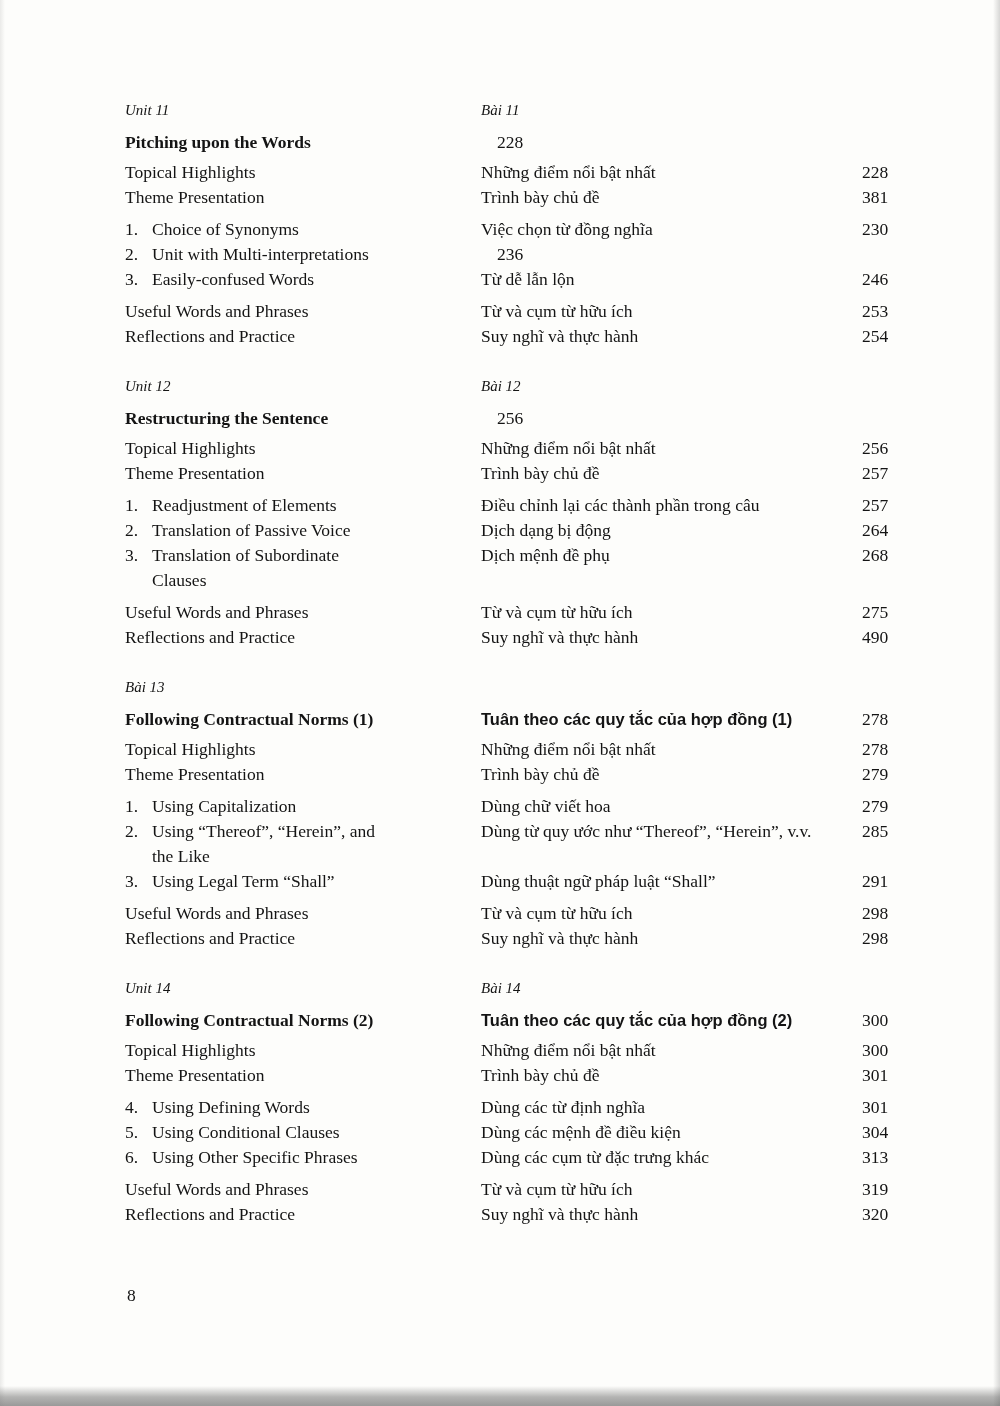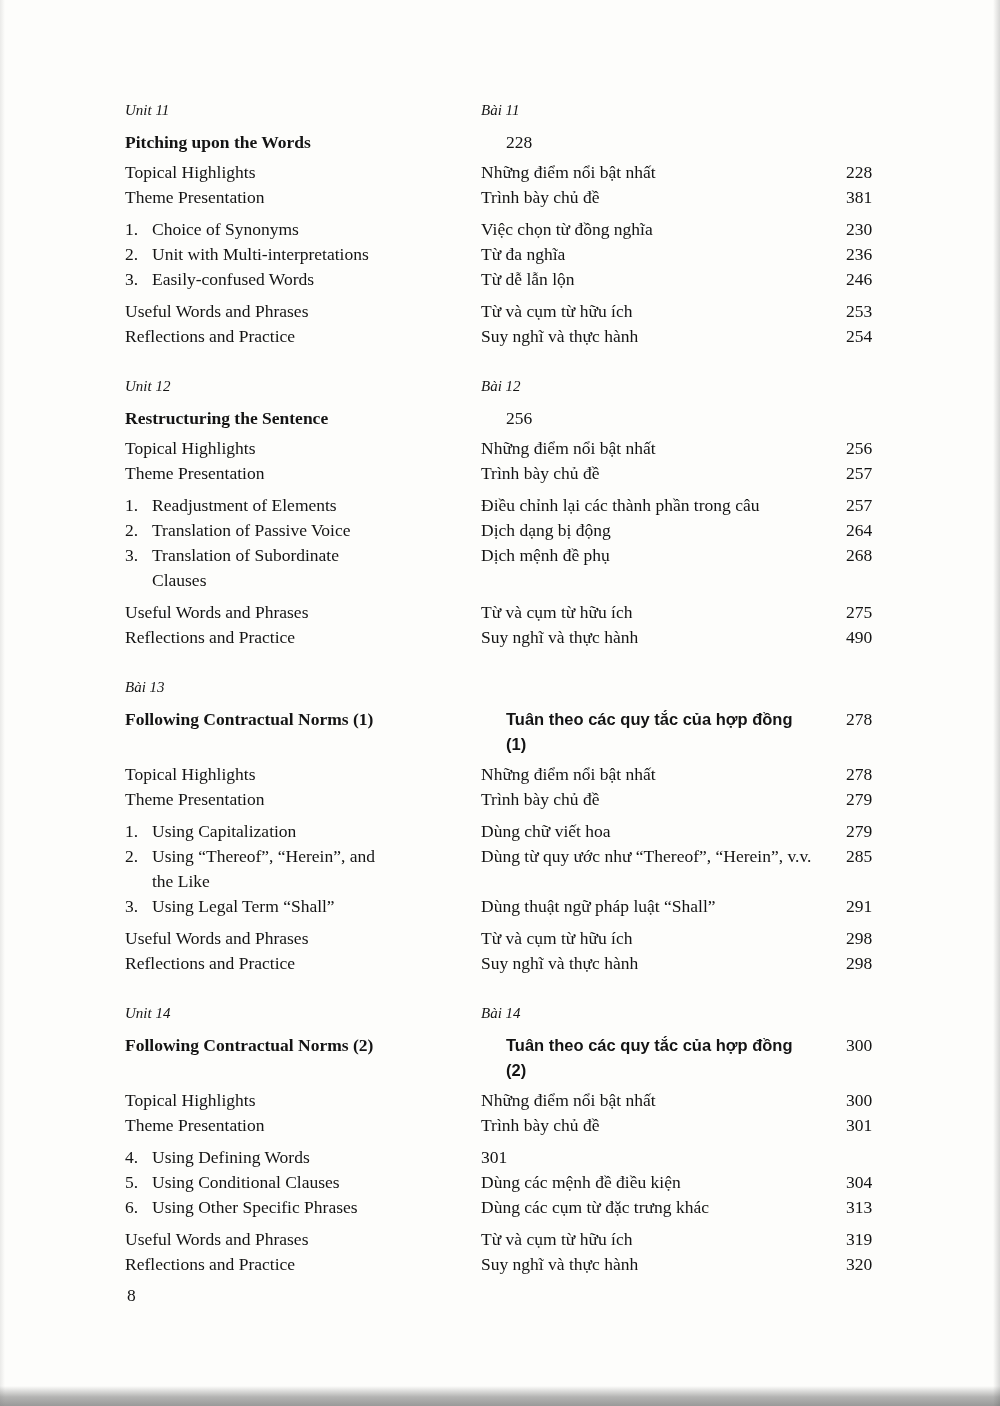--- a/index.html
+++ b/index.html
@@ -21,26 +21,26 @@
     font-style: italic; font-size: 15px; line-height: 25px;
     margin-bottom: 7px;
   }
   .rows { }
   .row {
     display: flex; align-items: flex-start;
     font-size: 17.5px; line-height: 25px;
   }
   .col-en { width: 356px; flex: none; display: flex; align-items: flex-start; padding-right: 8px; }
   .col-vi { flex: 1; min-width: 0; padding-right: 8px; }
-  .col-pg { width: 58px; flex: none; text-align: left; font-style: normal; font-weight: 400; font-family: Liberation Serif, serif; }
+  .col-pg { width: 58px; flex: none; text-align: center; font-style: normal; font-weight: 400; font-family: Liberation Serif, serif; }
 
   .num { width: 27px; flex: none; }
   .entext { flex: 1; white-space: pre-line; }
 
-  .row-title { font-weight: 700; margin-bottom: 5px; gap: 25px; }
+  .row-title { font-weight: 700; margin-bottom: 5px; }
   .row-title .col-vi {
     font-family: "Liberation Sans", sans-serif;
     font-size: 16.5px; line-height: 25px; font-weight: 700;
   }
   .row-gap { margin-top: 7px; }
 
   .footer-page {
     position: absolute; left: 127px; top: 1283px;
     font-size: 17.5px; line-height: 25px;
   }
@@ -106,21 +106,20 @@
     </div>
     <div class="col-vi">Việc chọn từ đồng nghĩa</div>
     <div class="col-pg">230</div>
   </div>
 
   <div class="row row-plain">
     <div class="col-en">
       <span class="num">2.</span>
       <span class="entext">Unit with Multi-interpretations</span>
     </div>
-    <div class="col-vi">Từ đa nghĩa</div>
     <div class="col-pg">236</div>
   </div>
 
   <div class="row row-plain">
     <div class="col-en">
       <span class="num">3.</span>
       <span class="entext">Easily-confused Words</span>
     </div>
     <div class="col-vi">Từ dễ lẫn lộn</div>
     <div class="col-pg">246</div>
@@ -340,20 +339,21 @@
     </div>
     <div class="col-vi">Trình bày chủ đề</div>
     <div class="col-pg">301</div>
   </div>
 
   <div class="row row-plain row-gap">
     <div class="col-en">
       <span class="num">4.</span>
       <span class="entext">Using Defining Words</span>
     </div>
+    <div class="col-vi">Dùng các từ định nghĩa</div>
     <div class="col-pg">301</div>
   </div>
 
   <div class="row row-plain">
     <div class="col-en">
       <span class="num">5.</span>
       <span class="entext">Using Conditional Clauses</span>
     </div>
     <div class="col-vi">Dùng các mệnh đề điều kiện</div>
     <div class="col-pg">304</div>

